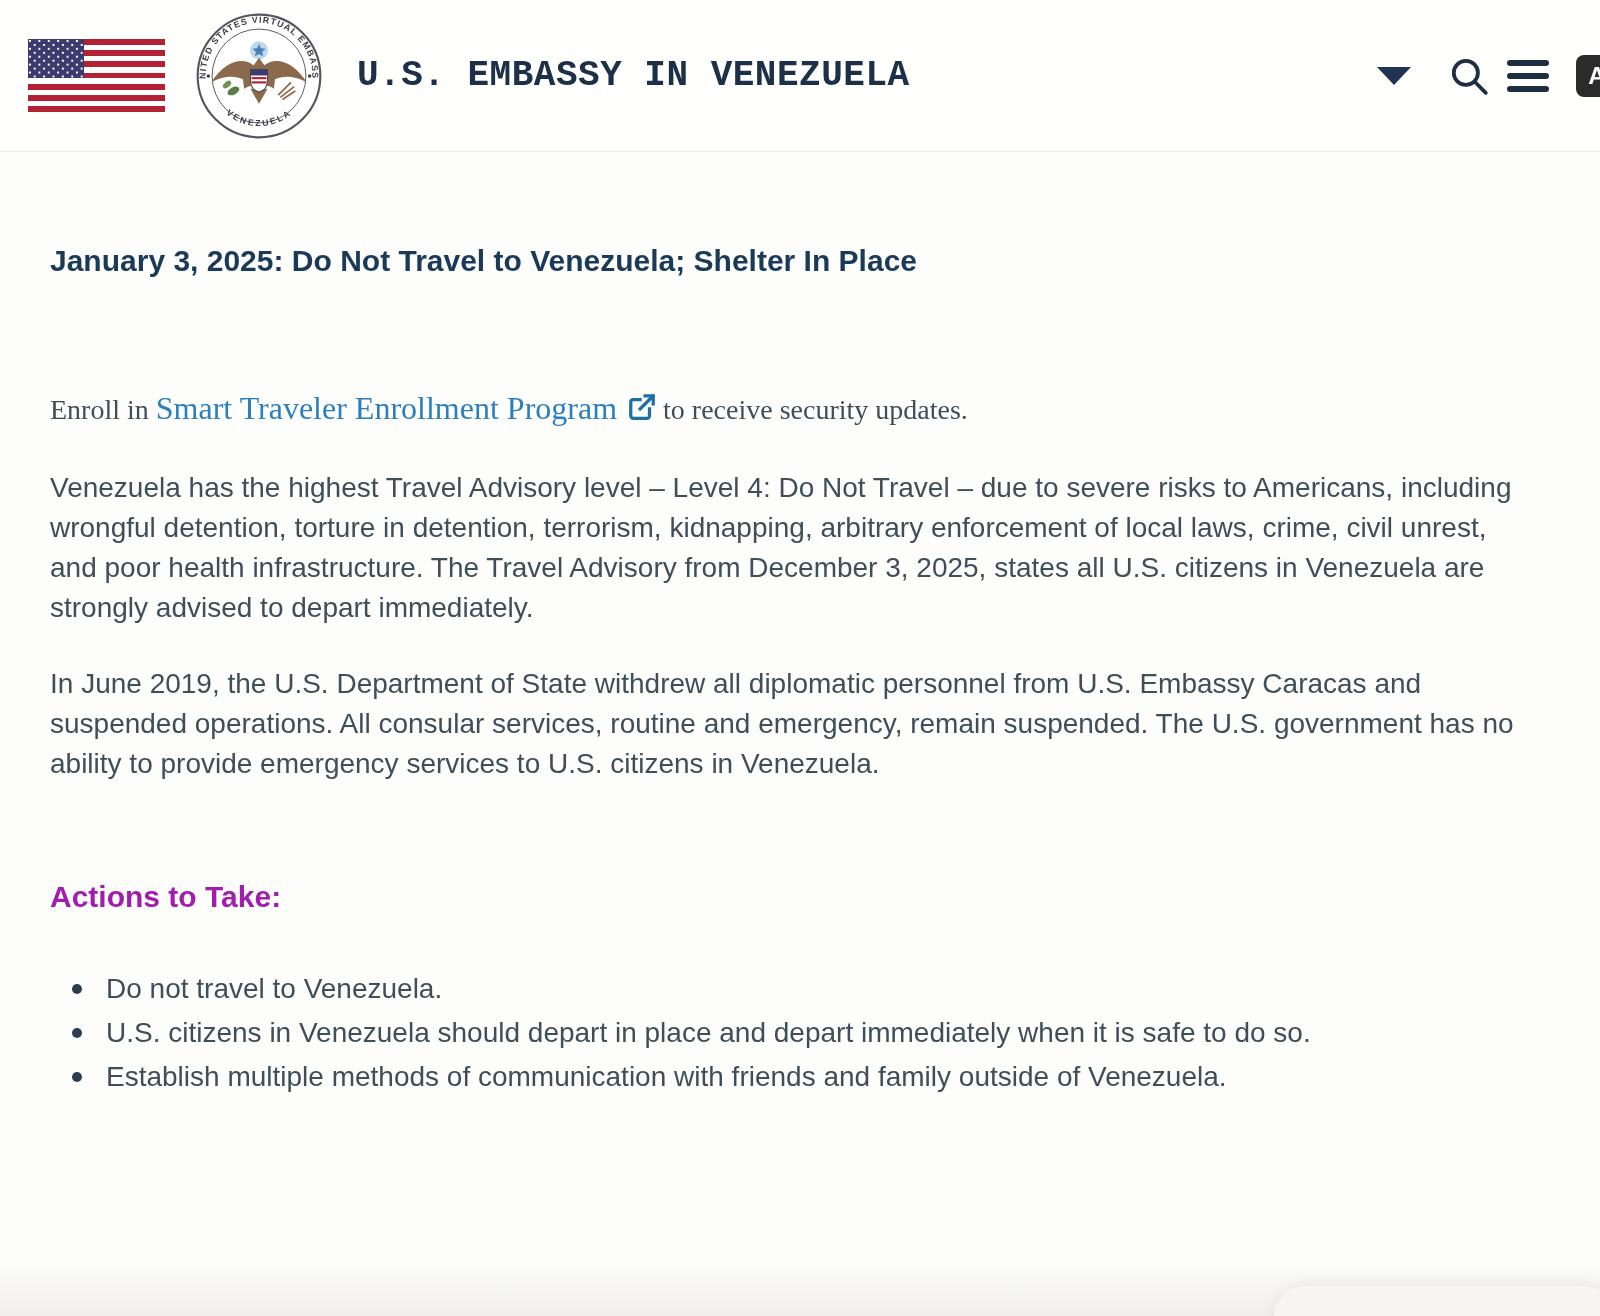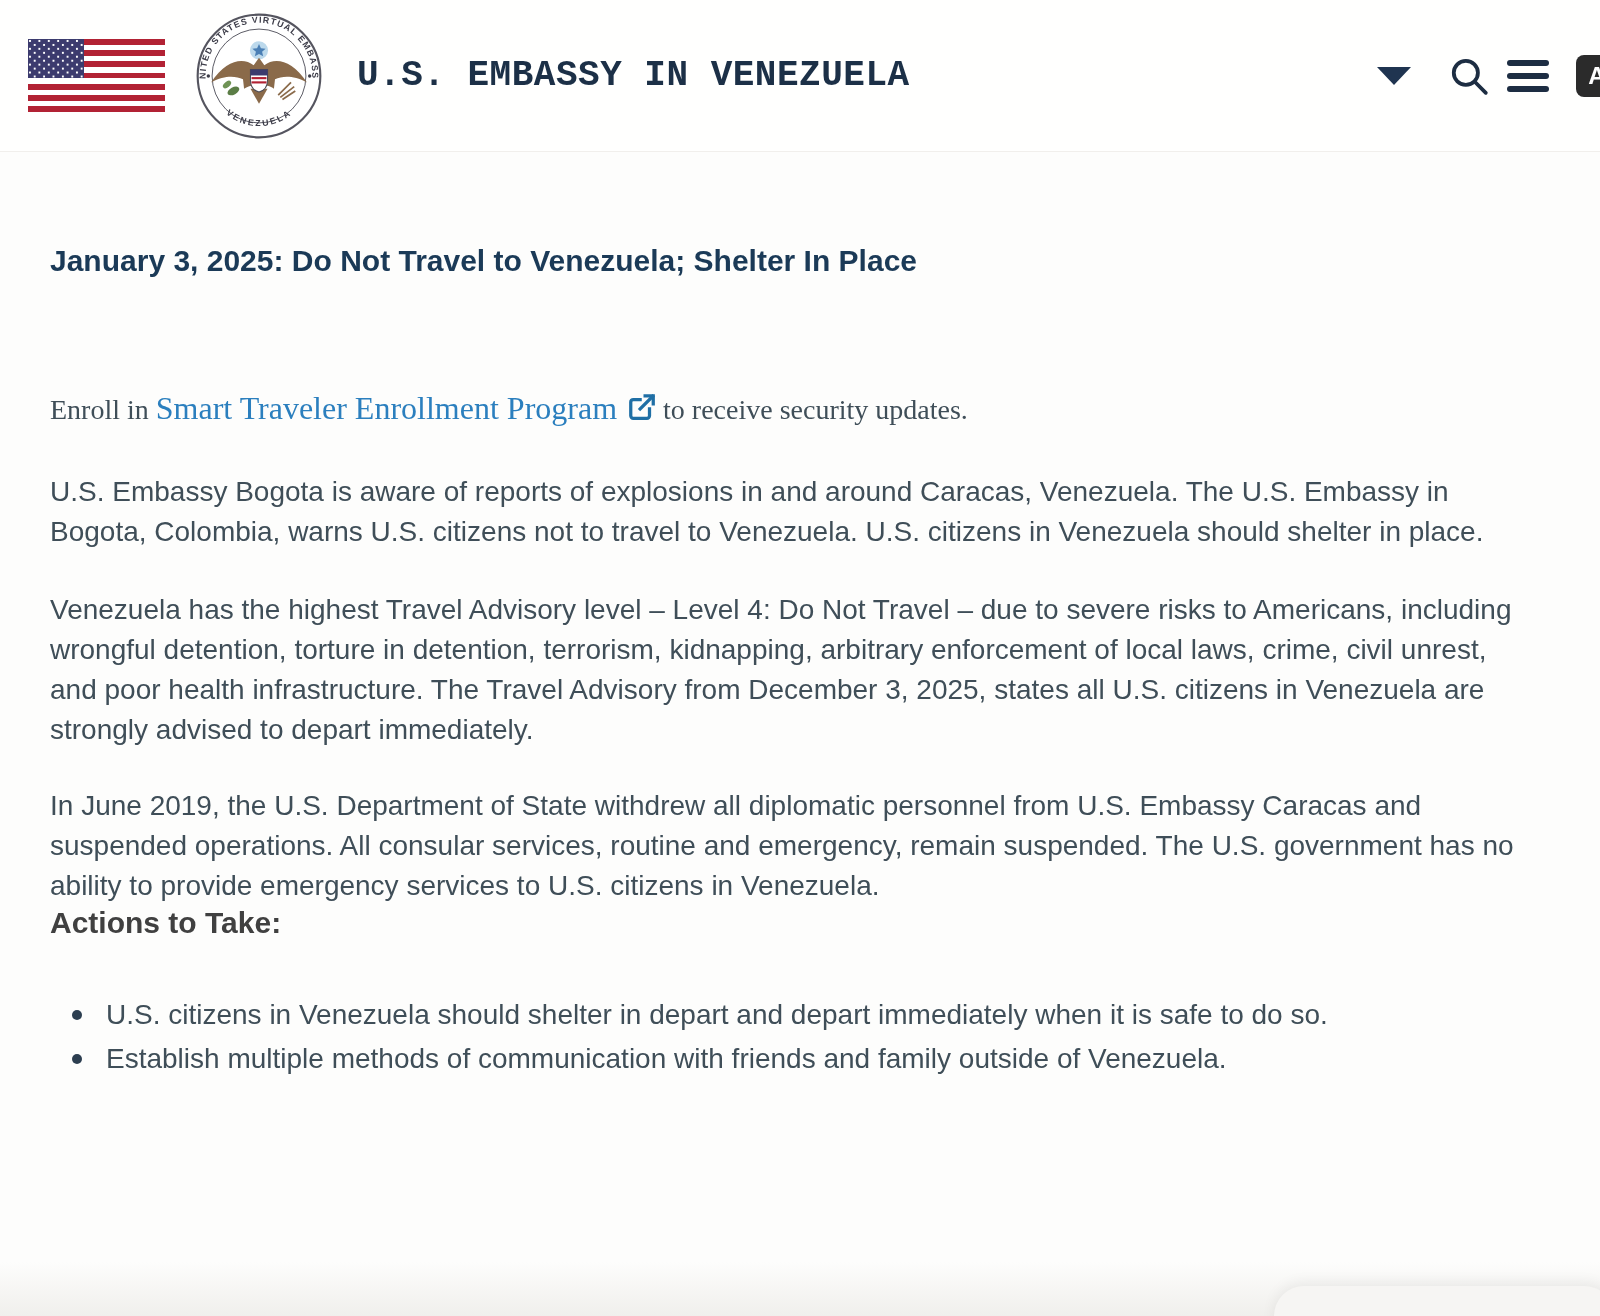--- a/index.html
+++ b/index.html
@@ -42,21 +42,21 @@
   .enroll-line { margin-top:110px; font-size:28px; line-height:40px;font-family:Liberation Serif, serif; }
   .step-link { color:#2b7fbe; font-size:32px; text-decoration:none; cursor:pointer; }
   .ext-icon { display:inline-block; width:30px; height:30px; margin:0 6px 0 10px;
               vertical-align:-3px; }
 
   .body-par { font-size:28px; line-height:40px; color:#3f4e58; max-width:1494px; }
   .p1 { margin-top:42px; }
   .p2 { margin-top:38px; }
   .p3 { margin-top:36px; }
 
-  .actions-heading { font-size:30px; font-weight:bold; color:#404040; }
+  .actions-heading { margin-top:96px; font-size:30px; font-weight:bold; color:#a21caf; }
 
   .actions-list { margin-top:55px; list-style:none; }
   .actions-list li { position:relative; padding-left:56px; font-size:28px; line-height:40px;
                      margin-bottom:4px; color:#3f4e58; }
   .actions-list li::before { content:""; position:absolute; left:22px; top:15px;
                      width:10px; height:10px; border-radius:50%; background:#2c3e50; }
 
   
   .bottom-fade { position:absolute; left:0; bottom:0; width:1600px; height:54px;
                  background:linear-gradient(to bottom,rgba(242,241,239,0),#f0efec); }
@@ -149,30 +149,30 @@
   <main class="content">
 
     <h1 class="alert-title">January 3, 2025: Do Not Travel to Venezuela; Shelter In Place</h1>
 
     <p class="enroll-line"><span>Enroll in </span><a class="step-link">Smart Traveler Enrollment Program</a><span class="ext-icon"><svg width="30" height="30" viewBox="0 0 24 24" fill="none" stroke="#1f6fa5" stroke-width="2.6" stroke-linecap="square">
           <path d="M18 13.5 v5.5 a2 2 0 0 1 -2 2 H5 a2 2 0 0 1 -2 -2 V8 a2 2 0 0 1 2 -2 h5.5"></path>
           <path d="M14.5 3 H21 v6.5"></path>
           <path d="M10.5 13.5 L20.5 3.5"></path>
         </svg></span><span>to receive security updates.</span></p>
 
-    <p class="body-par p1">U.S. Embassy Bogota is aware of reports of explosions in and around Caracas, Venezuela. The U.S. Embassy in Bogota, Colombia, warns U.S. citizens not to travel to Venezuela.  U.S. citizens in Venezuela should shelter in place.</p>
 
     <p class="body-par p2">Venezuela has the highest Travel Advisory level – Level 4: Do Not Travel – due to severe risks to Americans, including wrongful detention, torture in detention, terrorism, kidnapping, arbitrary enforcement of local laws, crime, civil unrest, and poor health infrastructure.  The Travel Advisory from December 3, 2025, states all U.S. citizens in Venezuela are strongly advised to depart immediately.</p>
 
     <p class="body-par p3">In June 2019, the U.S. Department of State withdrew all diplomatic personnel from U.S. Embassy Caracas and suspended operations.  All consular services, routine and emergency, remain suspended.  The U.S. government has no ability to provide emergency services to U.S. citizens in Venezuela.</p>
 
     <h2 class="actions-heading">Actions to Take:</h2>
 
     <ul class="actions-list">
-      <li>U.S. citizens in Venezuela should shelter in depart and depart immediately when it is safe to do so.</li>
+      <li>Do not travel to Venezuela.</li>
+      <li>U.S. citizens in Venezuela should depart in place and depart immediately when it is safe to do so.</li>
       <li>Establish multiple methods of communication with friends and family outside of Venezuela.</li>
     </ul>
 
   </main>
 
   <div class="bottom-fade"></div>
   <div class="corner-card"></div>
 
 </div>
 

